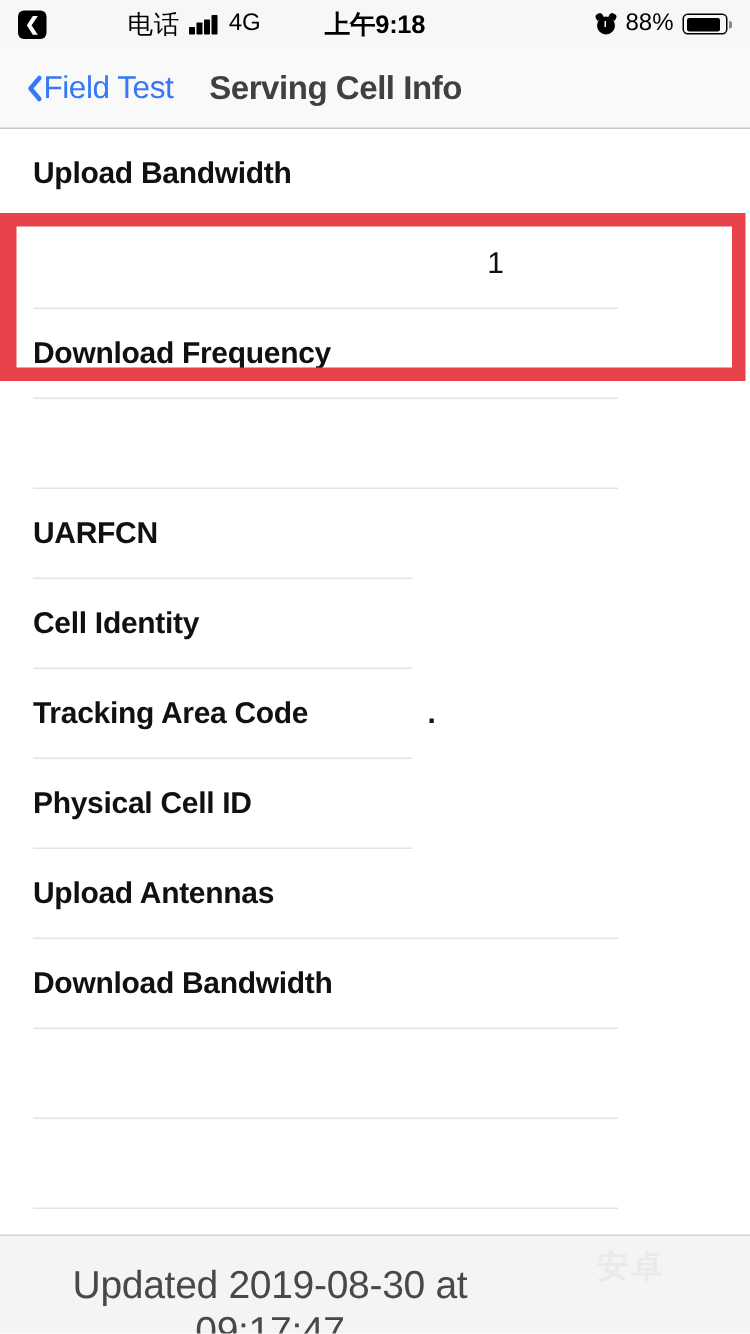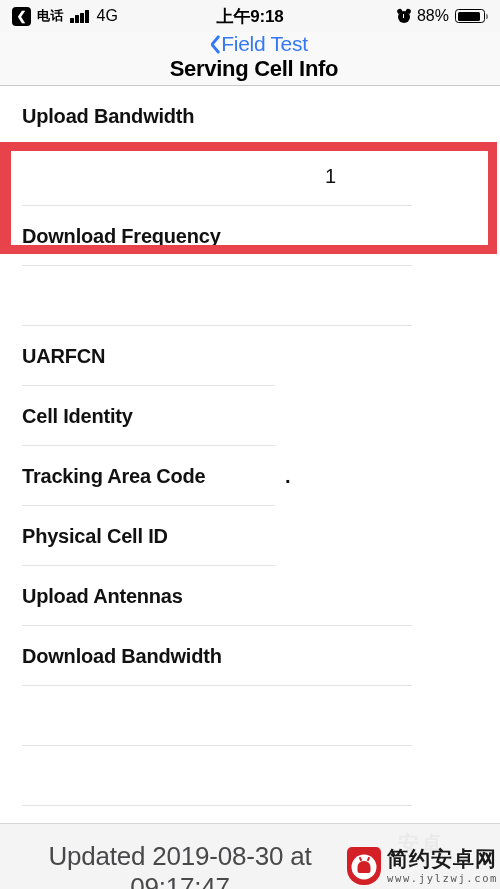--- a/index.html
+++ b/index.html
@@ -23,21 +23,21 @@
   .sb-left { display:flex; align-items:center; gap:6px; flex:0 0 auto; }
   .sb-center { position:absolute; left:0; right:0; text-align:center;
                font-size:17px; font-weight:600; letter-spacing:-0.2px; pointer-events:none; }
   .sb-right { margin-left:auto; display:flex; align-items:center; gap:6px; position:relative; z-index:2; }
 
   .back-chip {
     width:19px; height:19px; background:#000; border-radius:4px;
     display:flex; align-items:center; justify-content:center;
     color:#fff; font-size:12px; line-height:1; font-weight:700;
   }
-  .carrier { font-size:13px; font-weight:700; letter-spacing:0.5px; }
+  .carrier { font-size:17px; font-weight:400; letter-spacing:0.5px;margin-left:48px; }
 
   .bars { display:flex; align-items:flex-end; gap:1.5px; height:13px; }
   .bars i { display:block; width:3.5px; background:#000; border-radius:0.5px; }
   .bars i:nth-child(1){ height:5px; }
   .bars i:nth-child(2){ height:7.5px; }
   .bars i:nth-child(3){ height:10px; }
   .bars i:nth-child(4){ height:13px; }
 
   .net { font-size:16px; font-weight:500; margin-left:2px; }
 
@@ -67,39 +67,39 @@
   .battery .cap {
     width:2px; height:5px; background:#000; opacity:.45;
     border-radius:0 1.5px 1.5px 0; margin-left:1px;
   }
 
   
   .navbar {
     position:absolute; top:32px; left:0; width:500px; height:54px;
     background:#f9f9f9;
     border-bottom:1px solid #c8c7cc;
-    display:flex; align-items:center;flex-direction:column;
+    display:flex; align-items:center;
   }
   .nav-back {
     display:flex; align-items:center; gap:2px;
     margin-left:14px; color:#3478f6; cursor:pointer;
   }
   .chev {
     width:13px; height:22px; position:relative; flex:0 0 auto;
   }
   .chev:before, .chev:after {
     content:""; position:absolute; left:4px; width:3px; height:12px;
     background:#3478f6; border-radius:2px;
   }
   .chev:before { top:0px;  transform:rotate(40deg);  transform-origin:bottom center; }
   .chev:after  { top:10.5px; transform:rotate(-40deg); transform-origin:top center; }
   .nav-back-label { font-size:21px; font-weight:400; letter-spacing:-0.3px; }
   .nav-title {
-    font-size:22px; font-weight:700; color:#000000;
-    margin-left:8px; letter-spacing:-0.3px;
+    font-size:22px; font-weight:700; color:#404040;
+    margin-left:24px; letter-spacing:-0.3px;
   }
 
   
   .list { position:absolute; top:86px; left:0; width:412px; height:737px; background:#fff; }
   .row {
     position:relative; height:60px;
     display:flex; align-items:center;
     padding:0 22px;
   }
   .row-label {
@@ -274,25 +274,15 @@
         <span class="row-label"></span>
         <div class="sep full"></div>
       </div>
     </div>
 
   <div class="redbox"></div>
 
   <div class="footer">
     <div class="footer-text">Updated 2019-08-30 at 09:17:47</div>
     <div class="wm-ghost">安卓</div>
-    <div class="watermark">
-      <div class="wm-badge">
-        <span class="circ"></span>
-          <span class="droid"></span>
-      </div>
-      <div class="wm-text">
-        <span class="wm-cn">简约安卓网</span>
-        <span class="wm-url">www.jylzwj.com</span>
-      </div>
-    </div>
   </div>
 
 </div>
 
 </body></html>

